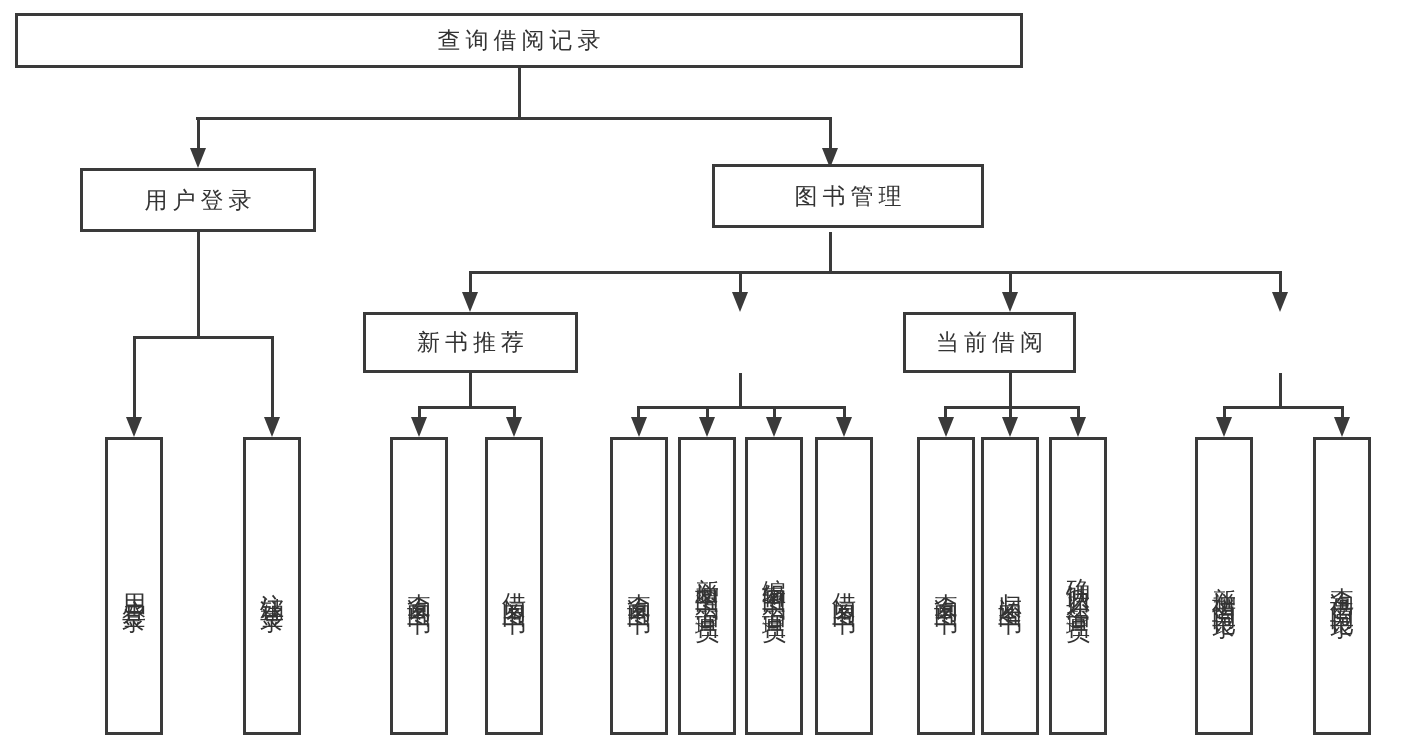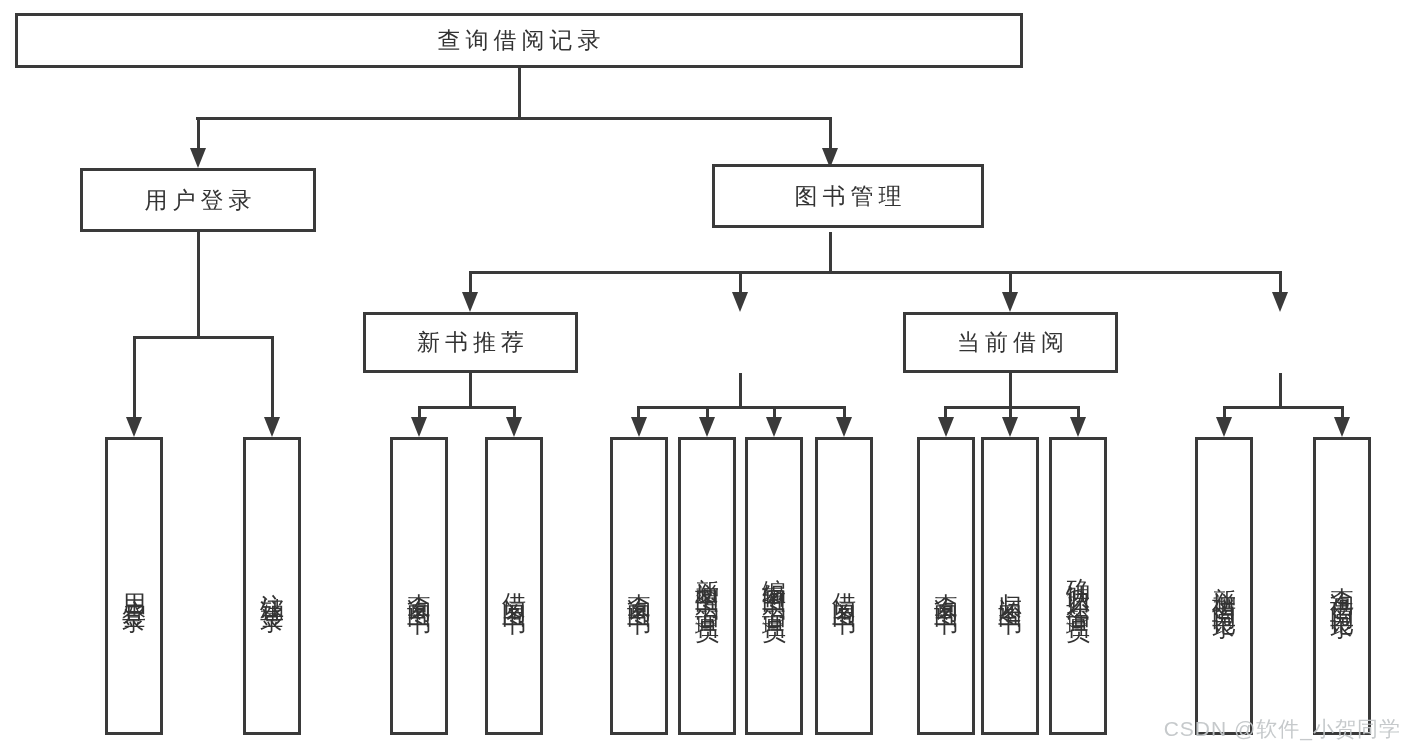--- a/index.html
+++ b/index.html
@@ -71,21 +71,21 @@
   <div class="vline" style="left:469px;top:271px;height:24px"></div>
   <div class="vline" style="left:739px;top:271px;height:24px"></div>
   <div class="vline" style="left:1009px;top:271px;height:24px"></div>
   <div class="vline" style="left:1279px;top:271px;height:24px"></div>
   <div class="arrow" style="left:462px;top:292px"></div>
   <div class="arrow" style="left:732px;top:292px"></div>
   <div class="arrow" style="left:1002px;top:292px"></div>
   <div class="arrow" style="left:1272px;top:292px"></div>
 
   <div class="box" style="left:363px;top:312px;width:215px;height:61px">新书推荐</div>
-  <div class="box" style="left:903px;top:312px;width:215px;height:61px">当前借阅</div>
+  <div class="box" style="left:903px;top:312px;width:173px;height:61px">当前借阅</div>
 
   <div class="vline" style="left:469px;top:373px;height:36px"></div>
   <div class="hline" style="left:418px;top:406px;width:98px"></div>
   <div class="vline" style="left:418px;top:406px;height:14px"></div>
   <div class="vline" style="left:513px;top:406px;height:14px"></div>
   <div class="arrow" style="left:411px;top:417px"></div>
   <div class="arrow" style="left:506px;top:417px"></div>
 
   <div class="vline" style="left:739px;top:373px;height:36px"></div>
   <div class="hline" style="left:637px;top:406px;width:209px"></div>
@@ -151,15 +151,14 @@
     <span class="vtext">确认归还（管理员）</span>
   </div>
 
   <div class="vbox" style="left:1195px;top:437px;width:58px;height:298px">
     <span class="vtext">新增借阅记录</span>
   </div>
   <div class="vbox" style="left:1313px;top:437px;width:58px;height:298px">
     <span class="vtext">查询借阅记录</span>
   </div>
 
-  <div class="watermark">CSDN @软件_小贺同学</div>
 
 </div>
 
 </body></html>

